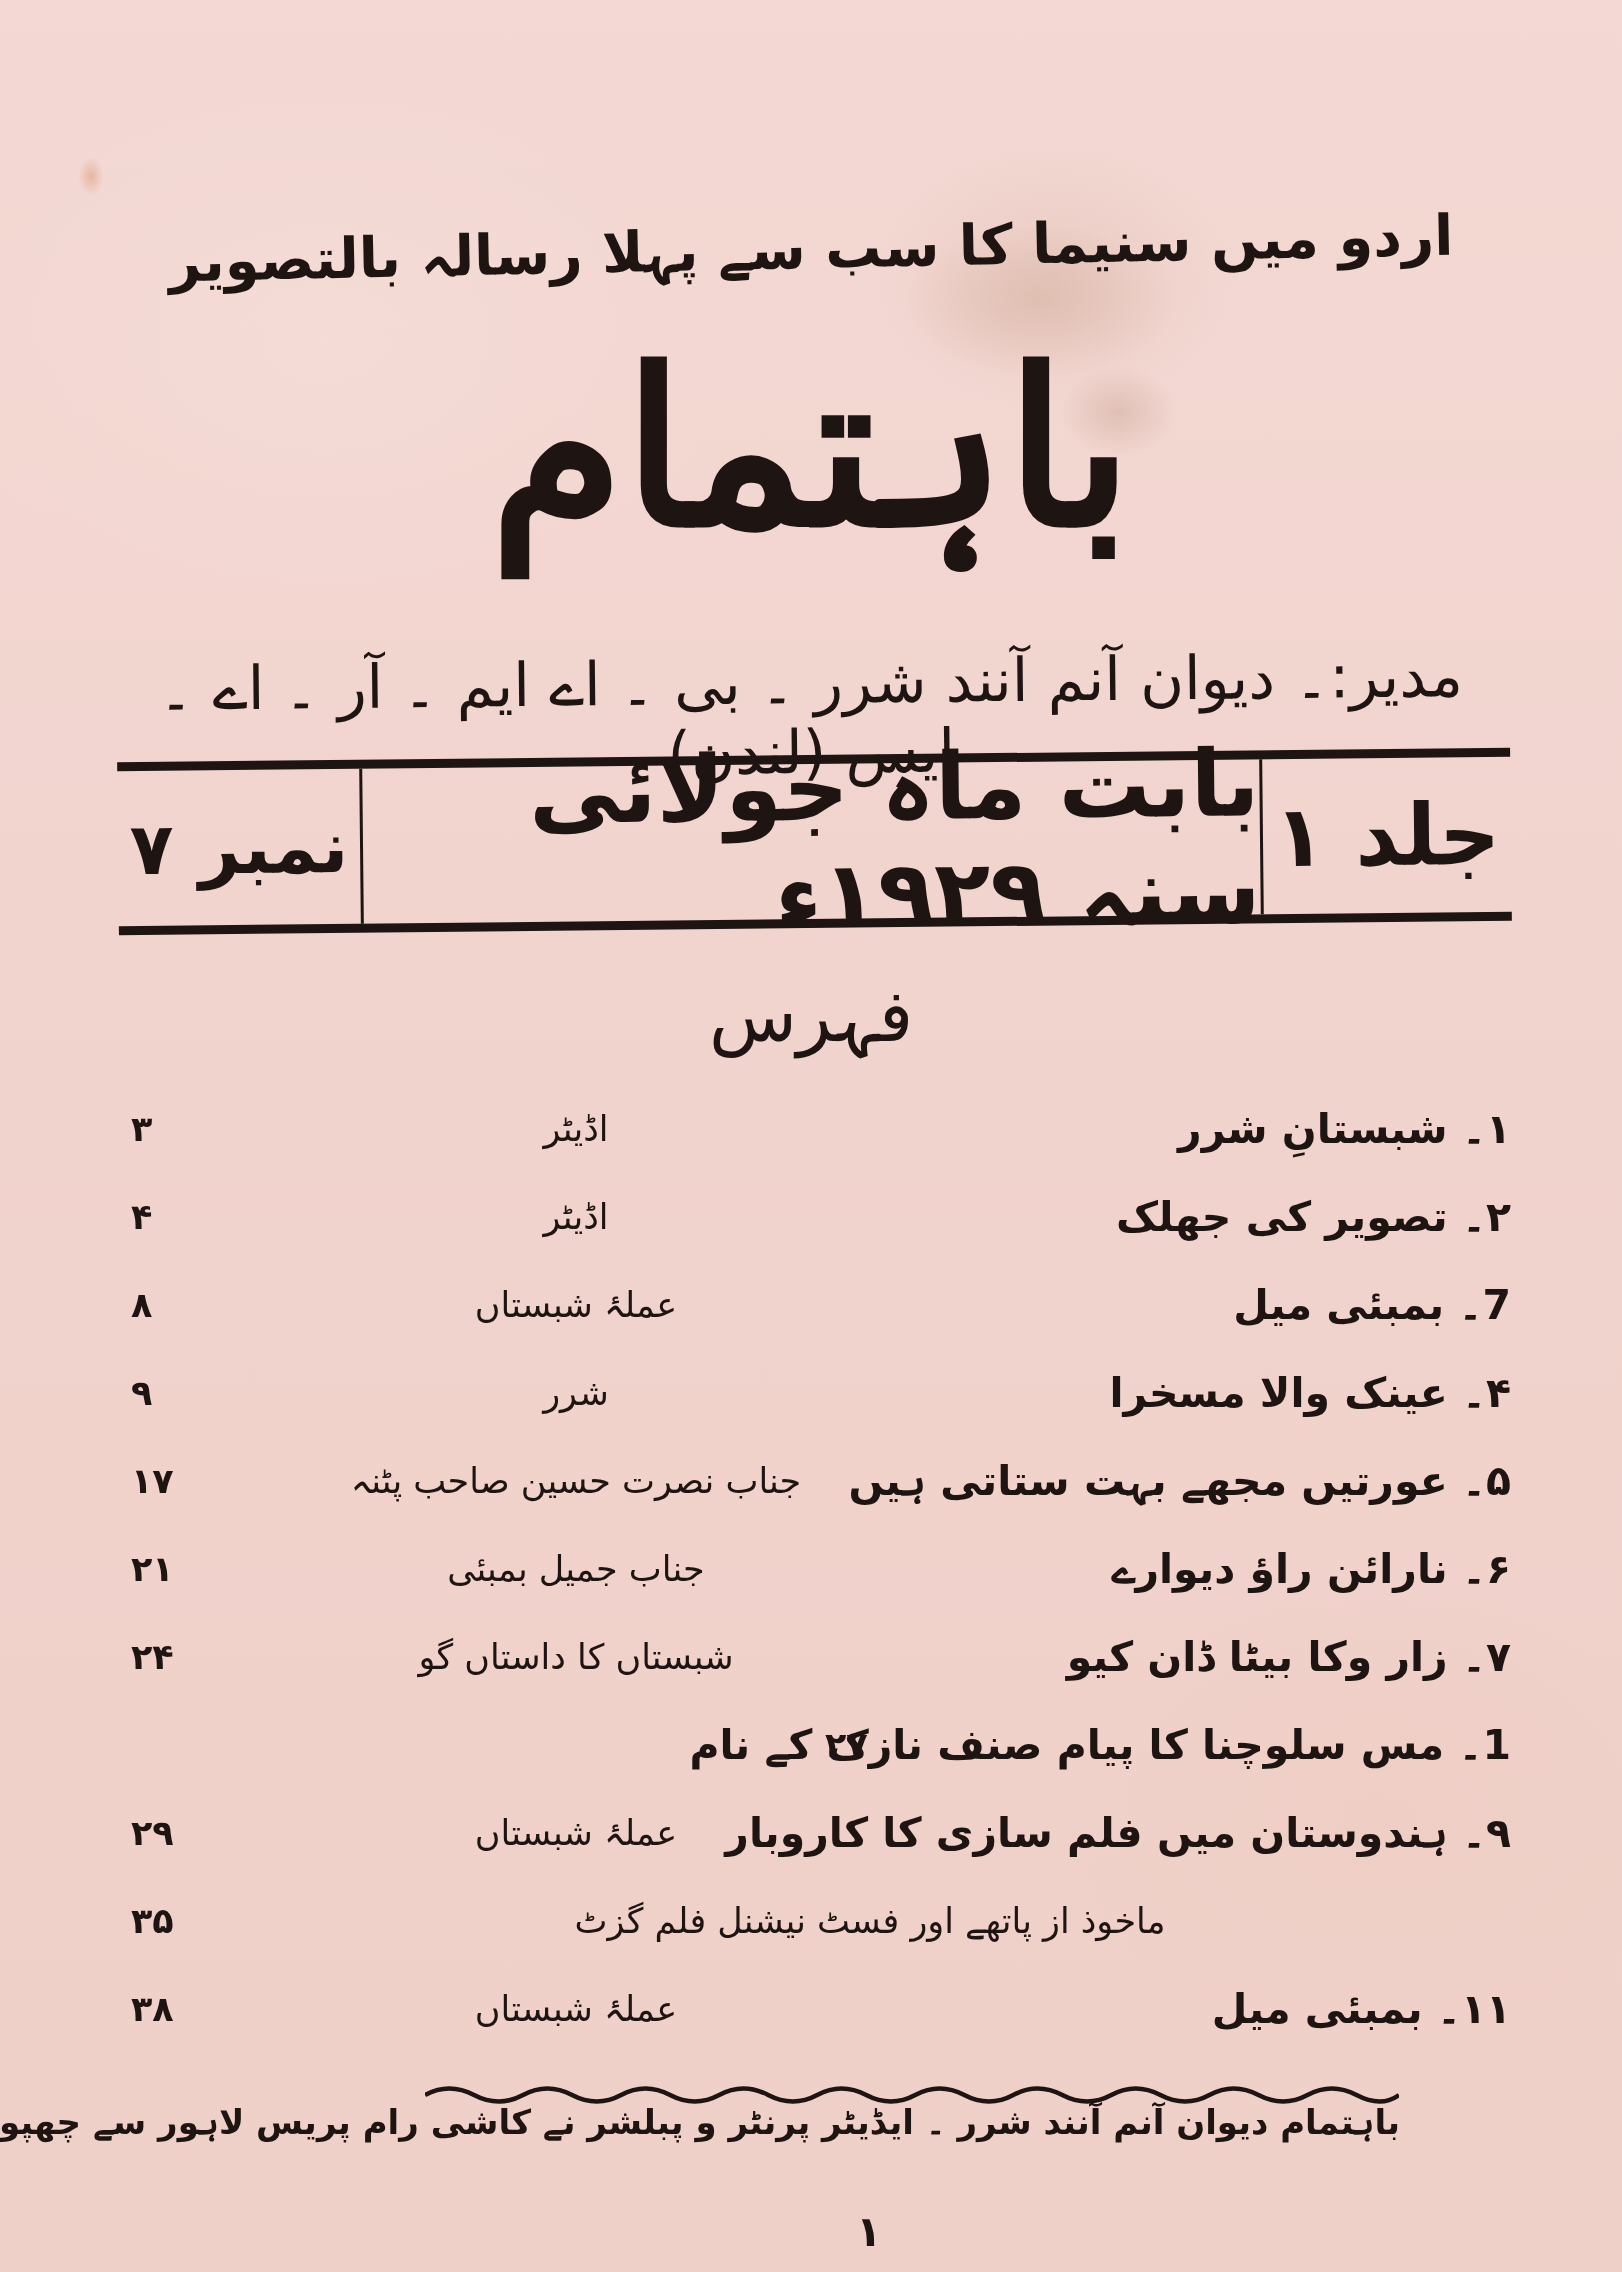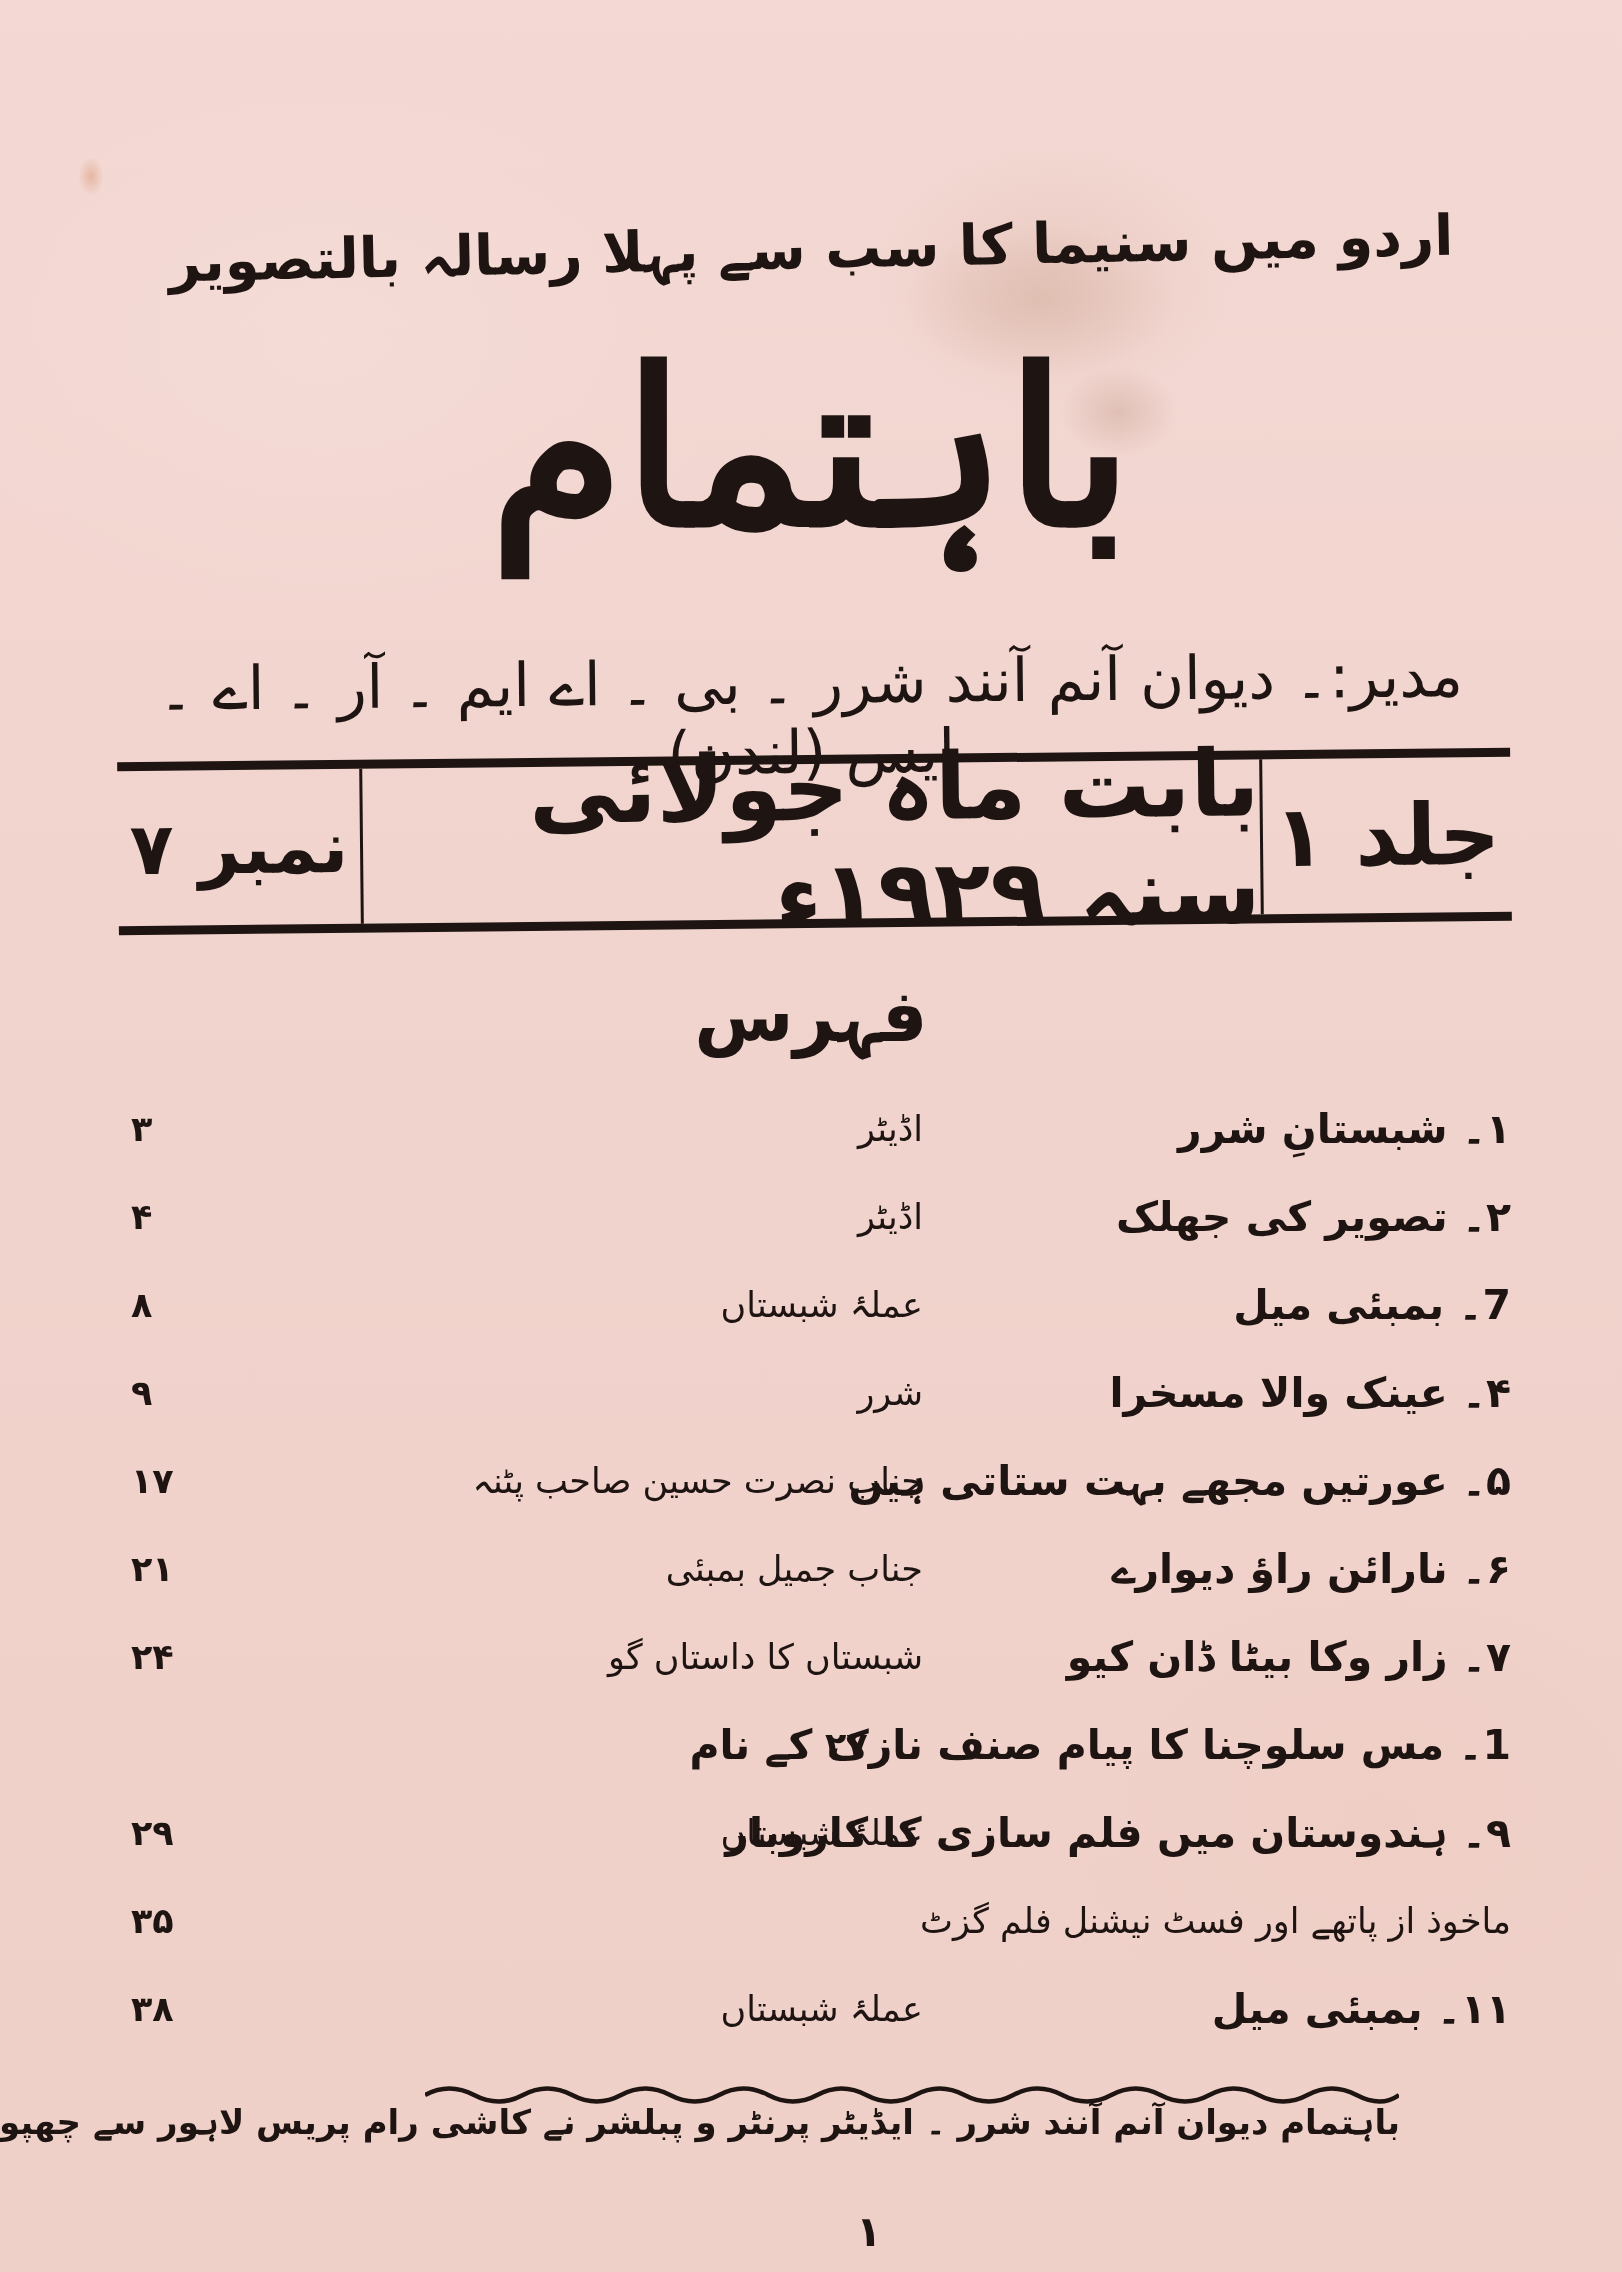--- a/index.html
+++ b/index.html
@@ -25,26 +25,26 @@
     .issue-box {
       top: 755px; left: 118px; width: 1393px; height: 173px;
       border-top: 9.2px solid #1e1412; border-bottom: 9.2px solid #1e1412;
       display: flex; direction: rtl; box-sizing: border-box; transform: rotate(-0.6deg);
     }
     .issue-cell { display: flex; align-items: center; justify-content: center; font-weight: bold; }
     .issue-volume { width: 248px; font-size: 85px; border-left: 3.9px solid #1e1412; }
     .issue-date { flex: 1; font-size: 92px; border-left: 3.9px solid #1e1412; }
     .issue-number { width: 242px; font-size: 72px; }
 
-    .toc-title { top: 974px; font-size: 72px; font-weight: bold; }
+    .toc-title { top: 974px; font-size: 72px; font-weight: normal; }
 
     .toc { top: 1085px; left: 131px; width: 1380px; }
     .toc-row { display: flex; direction: rtl; align-items: center; height: 88px; }
     .toc-title-cell { width: 588px; font-size: 41px; font-weight: bold; white-space: nowrap; }
-    .toc-author { flex: 1; font-size: 35px; text-align: right; white-space: nowrap; }
+    .toc-author { flex: 1; font-size: 35px; text-align: center; white-space: nowrap; }
     .toc-page { width: 98px; font-size: 35px; font-weight: bold; text-align: left; }
 
     .footer-rule { top: 2082px; left: 425px; width: 974px; height: 26px; }
     .imprint { top: 2102px; left: 366px; right: 222px; font-size: 34px; font-weight: bold; text-align: center; white-space: nowrap; }
     .folio { top: 2207px; left: 856px; font-size: 42px; font-weight: bold; }
 
     .stain { position: absolute; border-radius: 50%; pointer-events: none; }
   </style>
 </head>
 <body>

